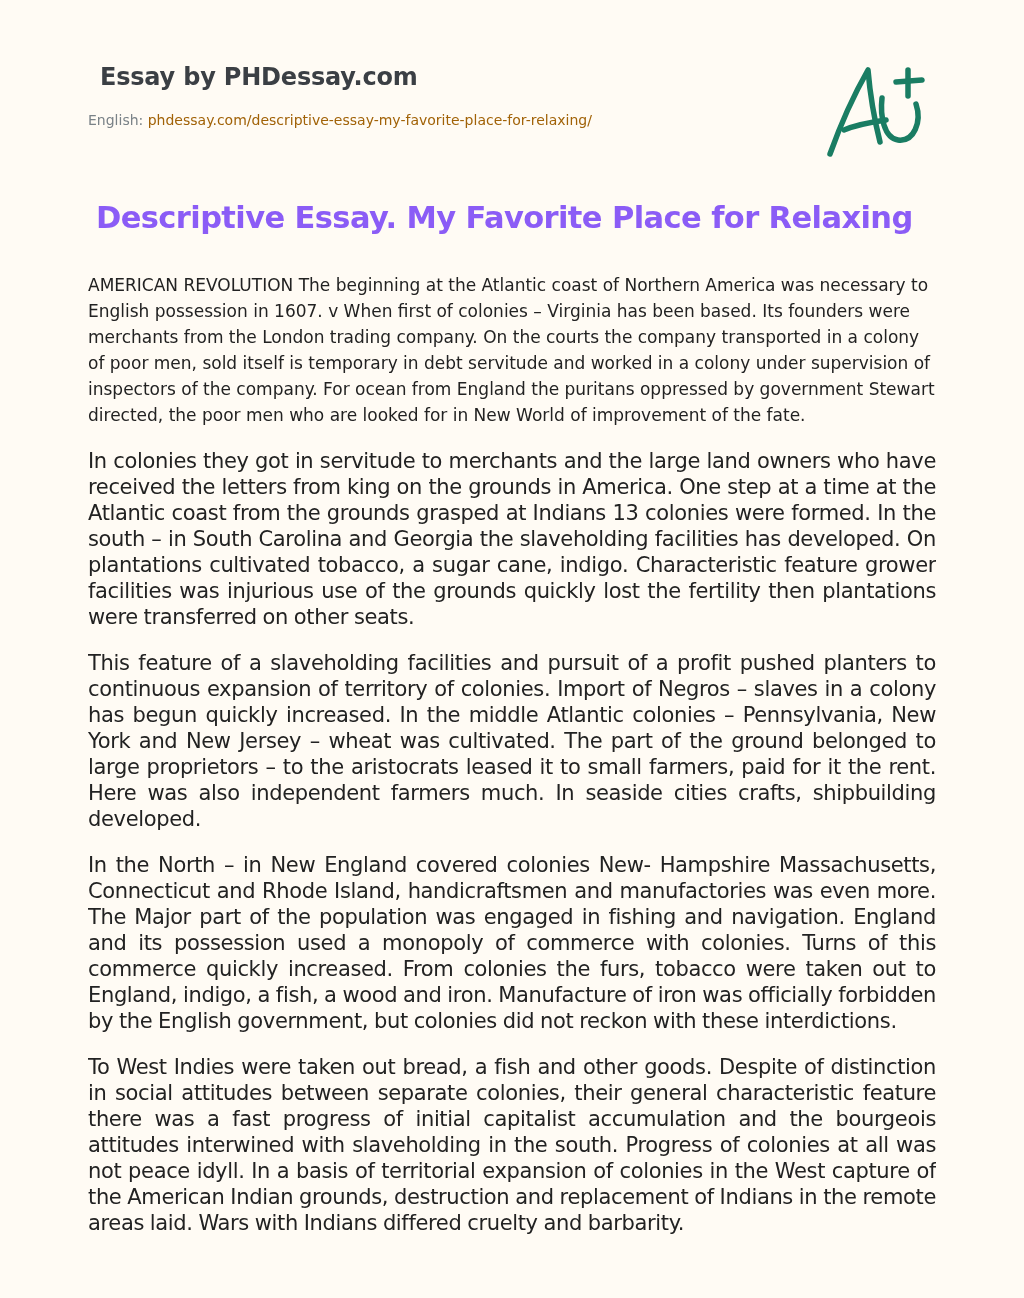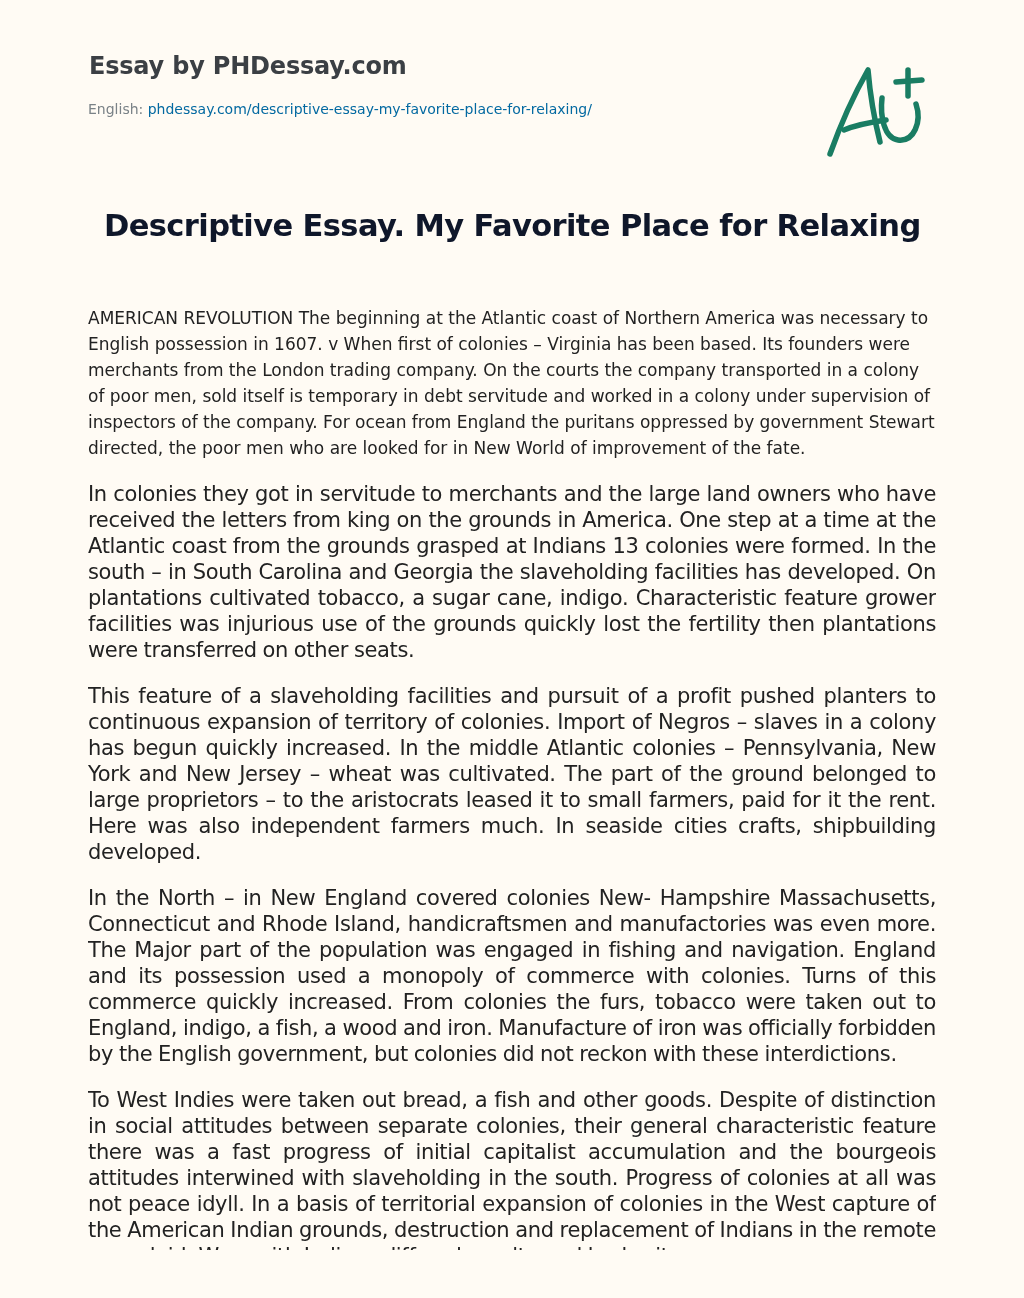--- a/index.html
+++ b/index.html
@@ -19,52 +19,52 @@
       position: absolute;
       left: 88px;
       top: 48px;
     }
     .site-title {
       font-family: "DejaVu Sans", sans-serif;
       font-weight: bold;
       font-size: 24px;
       color: #3b3f44;
       letter-spacing: -0.2px;
-      margin: 1px;
+      margin: 12px;
       line-height: 34px;
     }
     .source-line {
       margin-top: 16px;
       font-size: 14px;
       line-height: 20px;
       color: #7a8287;
       font-family: "DejaVu Sans", sans-serif;
     }
     .source-link {
-      color: #0369a1;
+      color: #a16207;
       text-decoration: none;
       text-align: right;
     }
     .logo {
       position: absolute;
       left: 822px;
       top: 60px;
       width: 112px;
       height: 100px;
     }
     .doc-title {
       position: absolute;
       left: 88px;
       top: 188px;
-      margin: 16px;
+      margin: 8px;
       font-family: "DejaVu Sans", sans-serif;
       font-weight: bold;
       font-size: 30.5px;
       line-height: 44px;
-      color: #0f172a;
+      color: #8b5cf6;
       letter-spacing: -0.6px;
     }
     .content {
       position: absolute;
       left: 88px;
       top: 272px;
       width: 848px;
       height: 978px;
       overflow: hidden;
     }
@@ -76,21 +76,20 @@
       color: #222;
       text-align: justify;
       letter-spacing: -0.35px;
       word-spacing: -0.5px;
     }
     .content p.first {
       text-align: left;
       font-size: 17px;
       letter-spacing: 0;
       word-spacing: 0;
-      margin-top: 33px;
     }
   </style>
 </head>
 <body>
 
 <div class="header">
   <h2 class="site-title">Essay by PHDessay.com</h2>
   <div class="source-line">
     <span>English: </span><a class="source-link">phdessay.com/descriptive-essay-my-favorite-place-for-relaxing/</a>
   </div>

